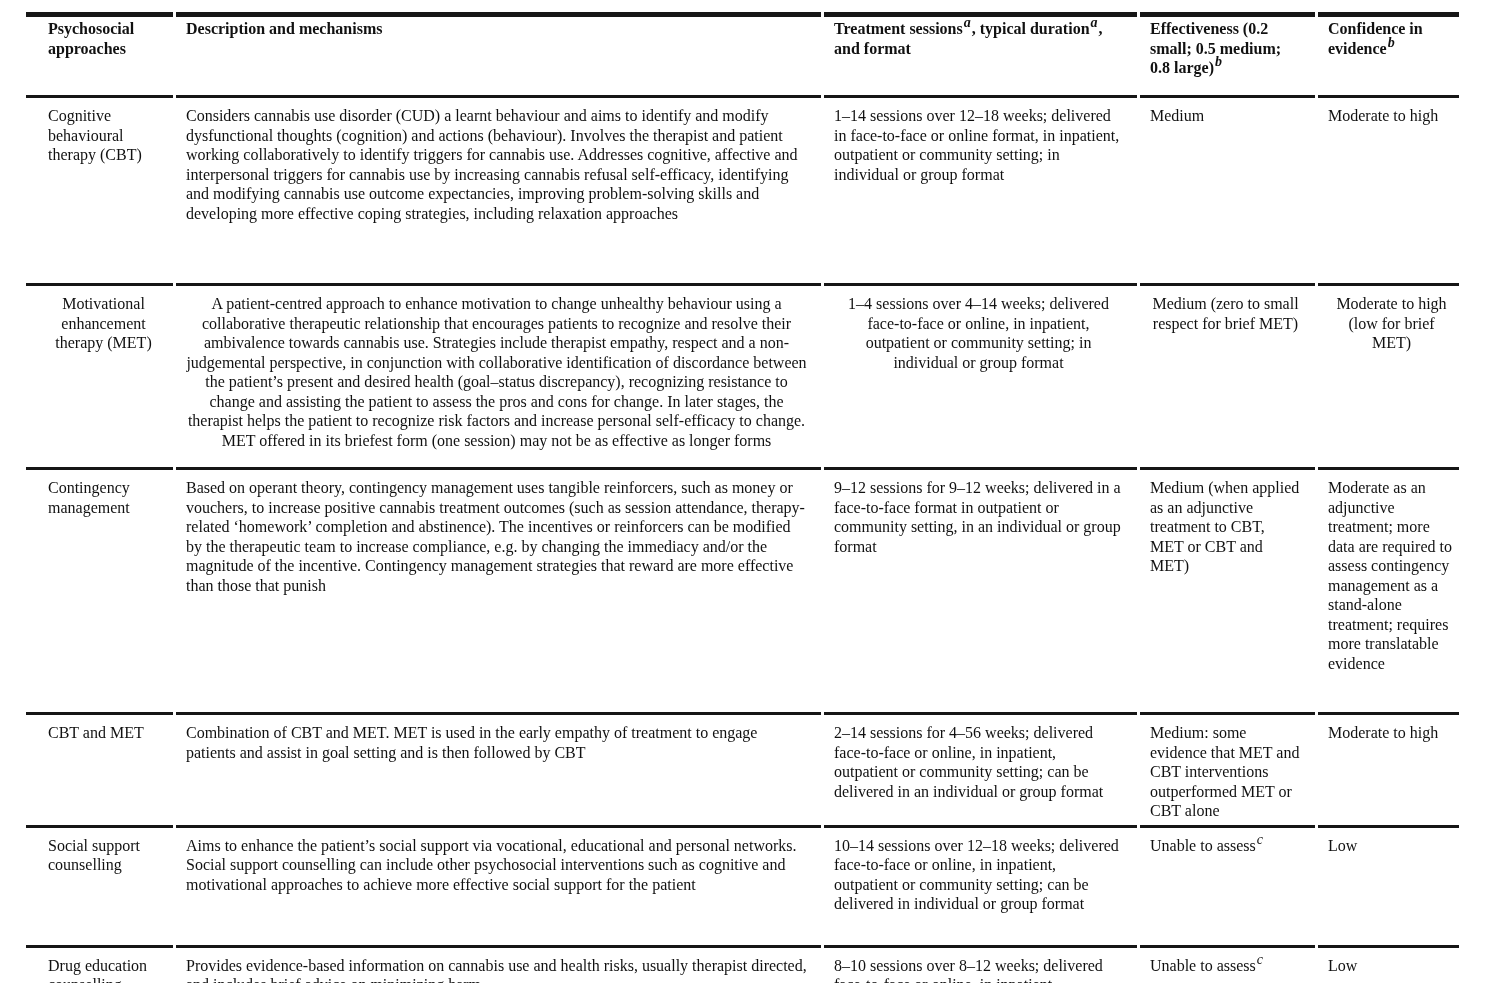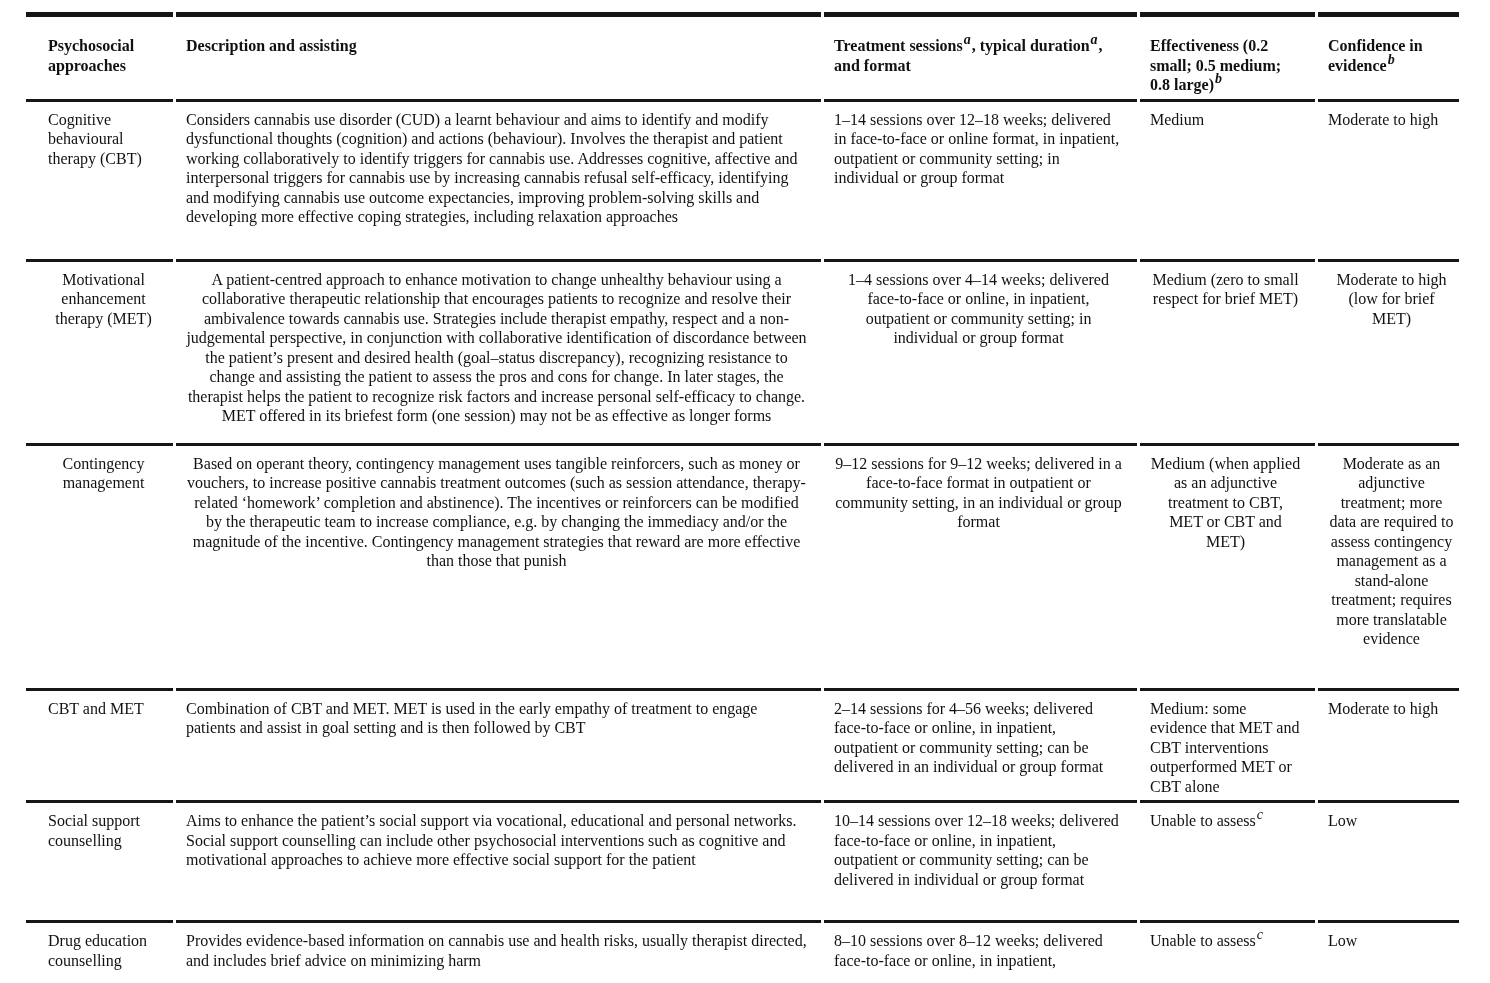--- a/index.html
+++ b/index.html
@@ -37,28 +37,28 @@
     line-height: 19.5px;
     color: #111111;
     padding: 8px 14px 4px 10px;
     border-top: 3px solid #161616;
     word-wrap: break-word;
   }
   thead th {
     border-top: 5px solid #161616;
     font-weight: bold;
     height: 83px;
-    padding-top: 19px;
+    padding-top: 2px;
   }
   th:first-child, td:first-child { padding-left: 22px; }
   th:last-child, td:last-child { padding-right: 4px; }
 
-  tbody tr:nth-child(1) td { height: 160px; margin-top: 7px; }
+  tbody tr:nth-child(1) td { height: 188px; margin-top: 7px; }
   tbody tr:nth-child(2) td { height: 184px; text-align: center; }
-  tbody tr:nth-child(3) td { height: 245px; text-align: center; }
+  tbody tr:nth-child(3) td { height: 245px; }
   tbody tr:nth-child(4) td { height: 109px; }
   tbody tr:nth-child(5) td { height: 120px; }
 
   .sup {
     font-style: italic;
     font-size: 14px;
     line-height: 0;
     position: relative;
     top: -7px;
     margin: 0 1px;
@@ -72,21 +72,21 @@
     <colgroup>
       <col class="c1">
         <col class="c2">
         <col class="c3">
         <col class="c4">
         <col class="c5">
     </colgroup>
     <thead>
       <tr>
         <th>Psychosocial approaches</th>
-        <th>Description and assisting</th>
+        <th>Description and mechanisms</th>
         <th>Treatment sessions<span class="sup">a</span>, typical duration<span class="sup">a</span>, and format</th>
         <th>Effectiveness (0.2 small; 0.5 medium; 0.8 large)<span class="sup">b</span></th>
         <th>Confidence in evidence<span class="sup">b</span></th>
       </tr>
     </thead>
     <tbody>
         <tr>
           <td>Cognitive behavioural therapy (CBT)</td>
           <td>Considers cannabis use disorder (CUD) a learnt behaviour and aims to identify and modify dysfunctional thoughts (cognition) and actions (behaviour). Involves the therapist and patient working collaboratively to identify triggers for cannabis use. Addresses cognitive, affective and interpersonal triggers for cannabis use by increasing cannabis refusal self-efficacy, identifying and modifying cannabis use outcome expectancies, improving problem-solving skills and developing more effective coping strategies, including relaxation approaches</td>
           <td>1–14 sessions over 12–18 weeks; delivered in face-to-face or online format, in inpatient, outpatient or community setting; in individual or group format</td>

